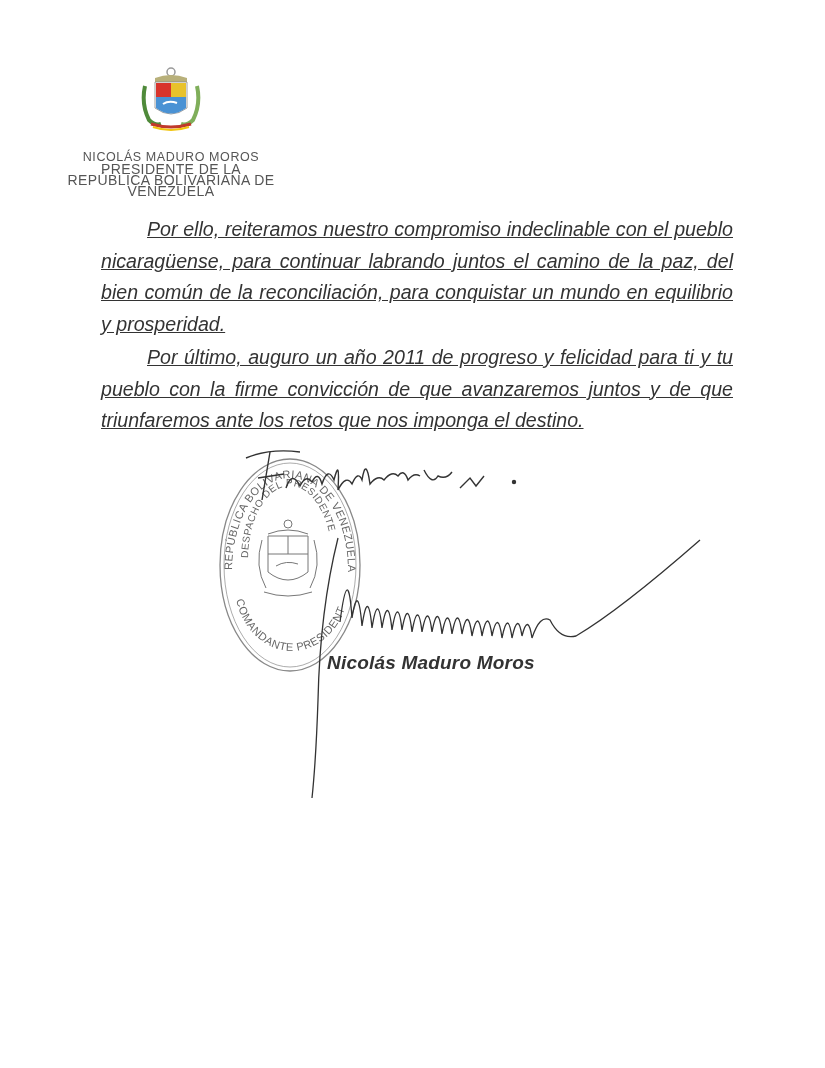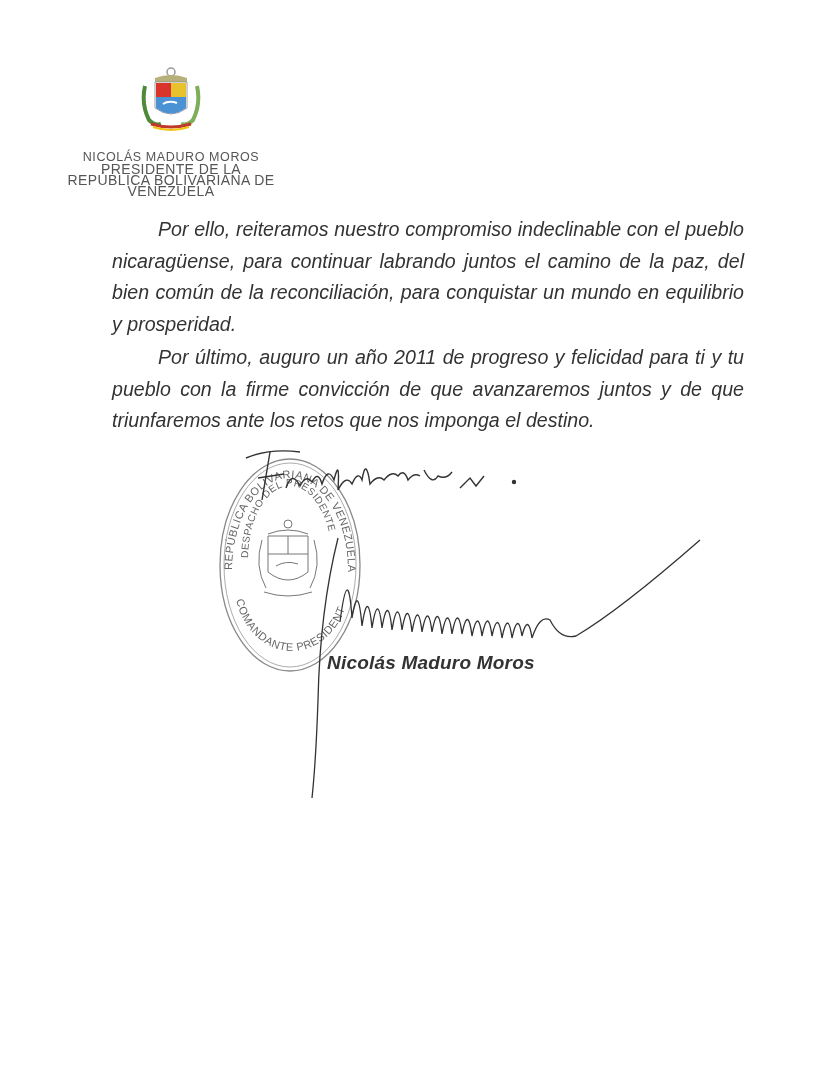--- a/index.html
+++ b/index.html
@@ -1,21 +1,21 @@
 <!DOCTYPE html>
 <html><head>
 <meta charset="utf-8">
 <style>
   html, body { margin:0; padding:0; background:#ffffff; }
   body { width:825px; height:1068px; position:relative; overflow:hidden; font-family:"Liberation Sans", sans-serif; color:#2a2a2a; }
   .crest { position:absolute; left:139px; top:64px; width:64px; height:70px; }
   .letterhead { position:absolute; left:60px; top:150px; width:222px; text-align:center; color:#555; }
   .lh-name { font-size:12.5px; letter-spacing:0.6px; line-height:14px; }
   .lh-sub { font-size:14px; letter-spacing:0.4px; line-height:11px; }
-  .body-text { position:absolute; left:112px; width:632px; font-style:italic; font-size:19.6px; line-height:31.5px; text-align:justify; color:#333; }
+  .body-text { position:absolute; left:101px; width:632px; font-style:italic; font-size:19.6px; line-height:31.5px; text-align:justify; color:#333;text-decoration:underline; }
   .p1 { top:214px; }
   .p2 { top:342px; }
   .body-text p { margin:0; text-indent:46px; }
   .sig-svg { position:absolute; left:0; top:0; width:825px; height:1068px; pointer-events:none; }
   .signame { position:absolute; left:327px; top:652px; font-size:19px; font-weight:bold; font-style:italic; color:#333; letter-spacing:0.2px; }
 </style>
 </head>
 <body>
 
 <div class="crest">

